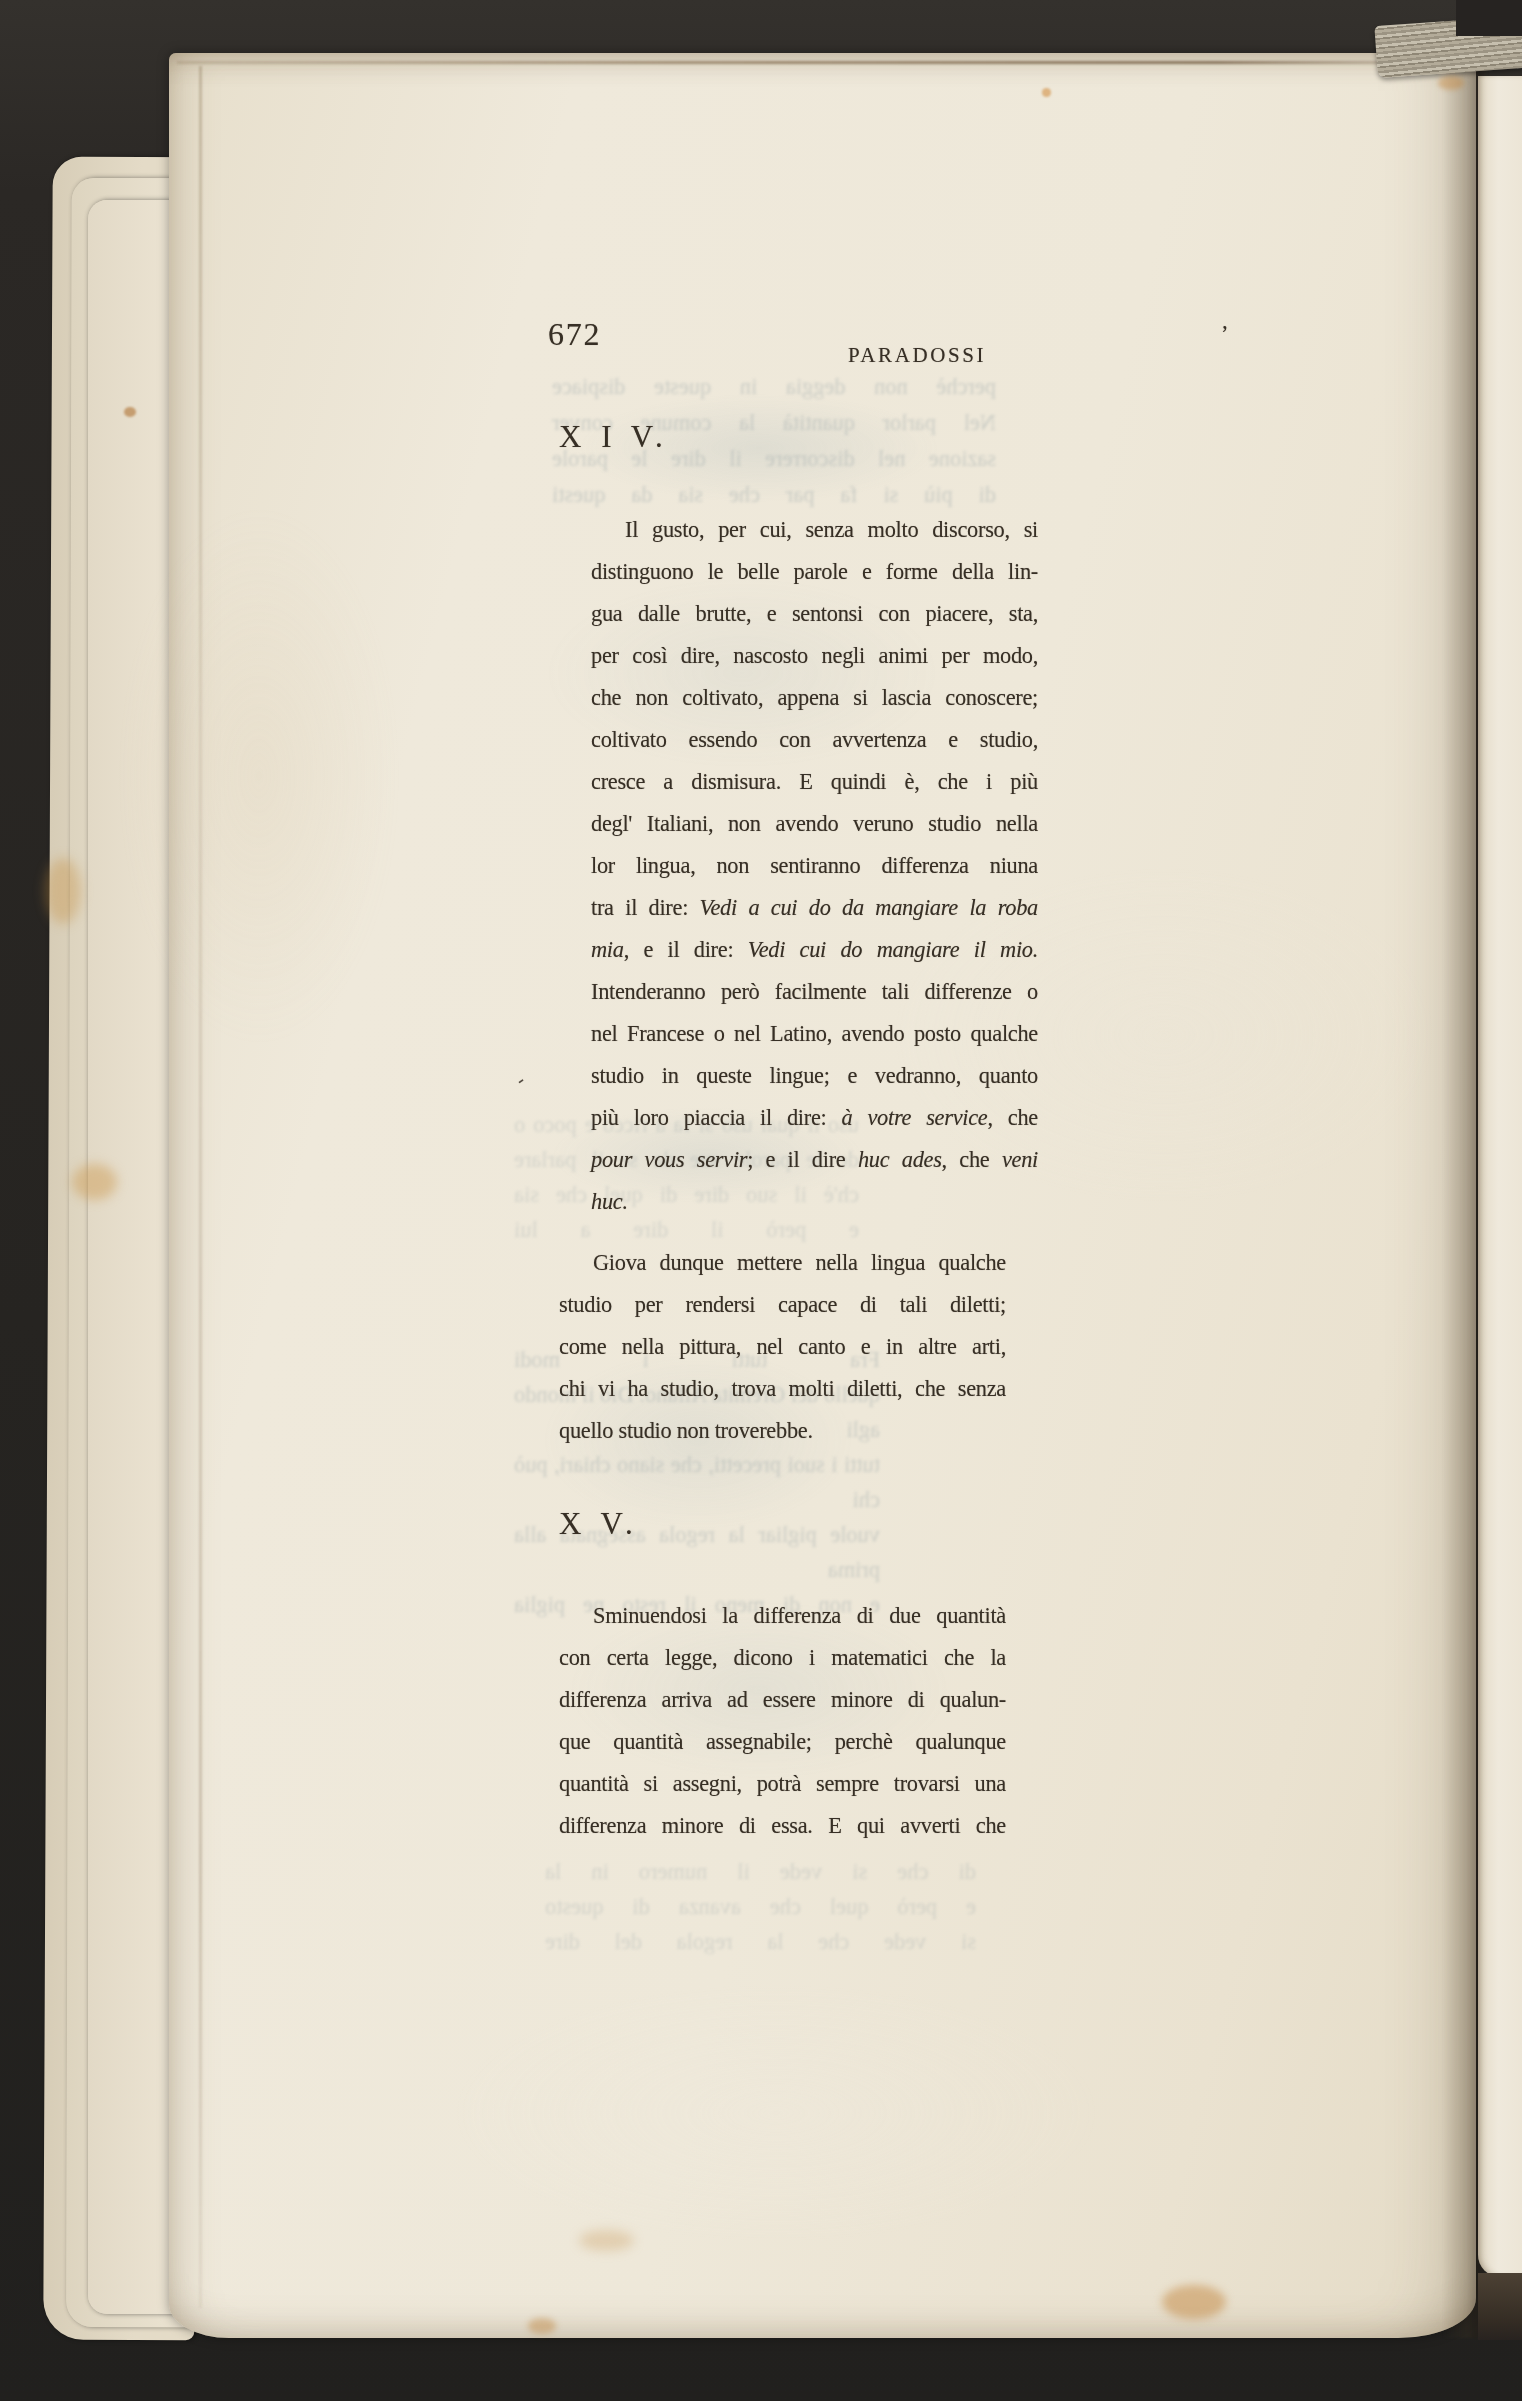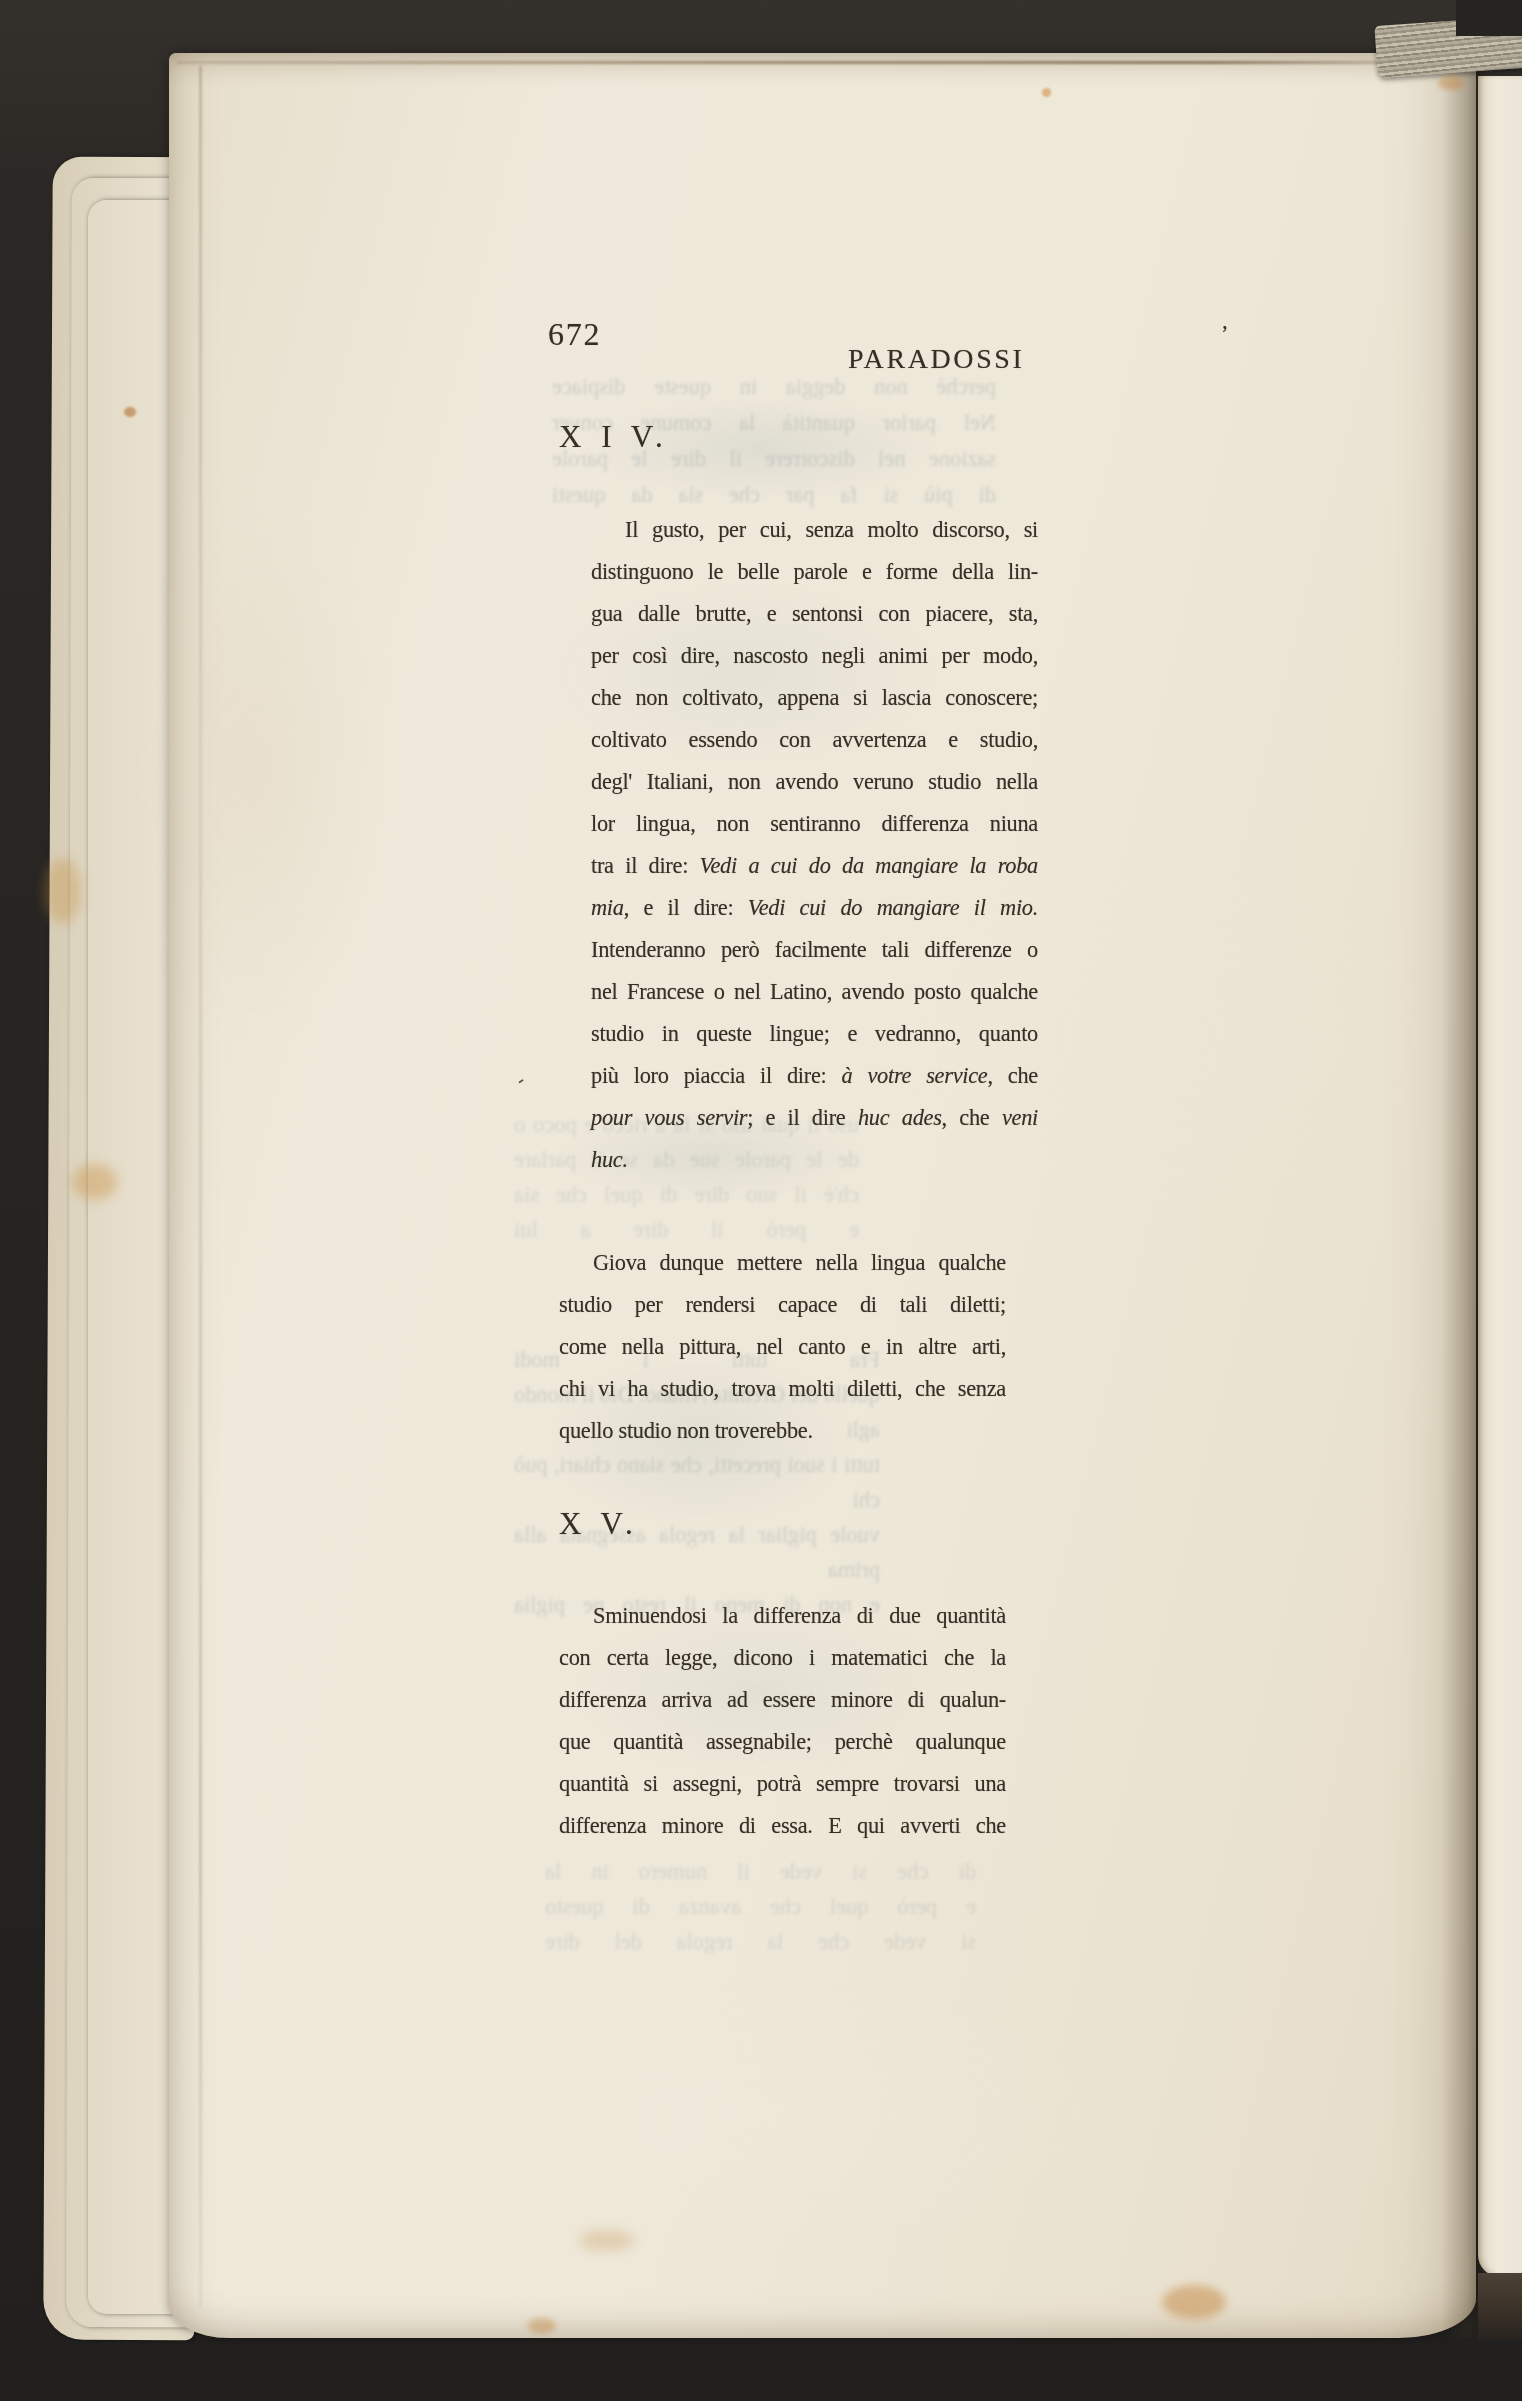--- a/index.html
+++ b/index.html
@@ -63,21 +63,21 @@
   .st3{left:72px;top:1164px;width:45px;height:36px;background:rgba(202,148,70,.42);filter:blur(5.2px);}
   .st4{left:579px;top:2230px;width:55px;height:21px;background:rgba(198,150,82,.30);filter:blur(5.2px);}
   .st5{left:1162px;top:2285px;width:64px;height:34px;background:rgba(190,126,52,.45);filter:blur(4.3px);}
   .st6{left:528px;top:2318px;width:28px;height:15.5px;background:rgba(188,128,58,.42);filter:blur(3.4px);}
   .st7{left:1042px;top:88px;width:8.6px;height:8.6px;background:rgba(206,128,40,.5);filter:blur(1.3px);}
   .st8{left:1438px;top:76px;width:26px;height:14px;background:rgba(196,128,50,.4);filter:blur(2.6px);}
 
   
   .ink{color:#372f25;text-shadow:0 0 0.9px rgba(55,47,37,.42);}
   .pgnum{position:absolute;left:548px;top:316px;font-size:32px;letter-spacing:1.7px;}
-  .runhead{position:absolute;left:848px;top:343px;font-size:28px;letter-spacing:2.6px;}
+  .runhead{position:absolute;left:848px;top:343px;font-size:21px;letter-spacing:2.6px;}
   .stray{position:absolute;left:1221px;top:321px;font-size:22.4px;}
   .marginmark{position:absolute;left:517px;top:1069px;font-size:19px;transform:rotate(-35deg);opacity:.85;}
   .heading{position:absolute;font-size:31px;letter-spacing:6px;}
   .h1{left:559px;top:419px;width:386px;}
   .h2{left:559px;top:1506px;width:447px;}
   .para{position:absolute;left:559px;width:447px;font-size:22.4px;line-height:42px;letter-spacing:-0.3px;}
   .p1{top:509px;margin-left:32px;} .p2{top:1242px;} .p3{top:1595px;}
   .ln{text-align:justify;text-align-last:justify;height:42px;overflow:visible;white-space:normal;}
   .ln.end{text-align-last:left;}
   .para .ln:first-child{text-indent:34px;}
@@ -143,20 +143,21 @@
   <div class="marginmark ink">-</div>
 
   <div class="heading h1 ink">X I V.</div>
   <div class="para p1 ink">
       <div class="ln"><span>Il gusto, per cui, senza molto discorso, si</span></div>
       <div class="ln"><span>distinguono le belle parole e forme della lin-</span></div>
       <div class="ln"><span>gua dalle brutte, e sentonsi con piacere, sta,</span></div>
       <div class="ln"><span>per così dire, nascosto negli animi per modo,</span></div>
       <div class="ln"><span>che non coltivato, appena si lascia conoscere;</span></div>
       <div class="ln"><span>coltivato essendo con avvertenza e studio,</span></div>
+      <div class="ln"><span>cresce a dismisura. E quindi è, che i più</span></div>
       <div class="ln"><span>degl' Italiani, non avendo veruno studio nella</span></div>
       <div class="ln"><span>lor lingua, non sentiranno differenza niuna</span></div>
       <div class="ln"><span>tra il dire: </span><span class="it">Vedi a cui do da mangiare la roba</span></div>
       <div class="ln"><span class="it">mia</span><span>, e il dire: </span><span class="it">Vedi cui do mangiare il mio.</span></div>
       <div class="ln"><span>Intenderanno però facilmente tali differenze o</span></div>
       <div class="ln"><span>nel Francese o nel Latino, avendo posto qualche</span></div>
       <div class="ln"><span>studio in queste lingue; e vedranno, quanto</span></div>
       <div class="ln"><span>più loro piaccia il dire: </span><span class="it">à votre service</span><span>, che</span></div>
       <div class="ln"><span class="it">pour vous servir</span><span>; e il dire </span><span class="it">huc ades</span><span>, che </span><span class="it">veni</span></div>
       <div class="ln end"><span class="it">huc.</span></div>

